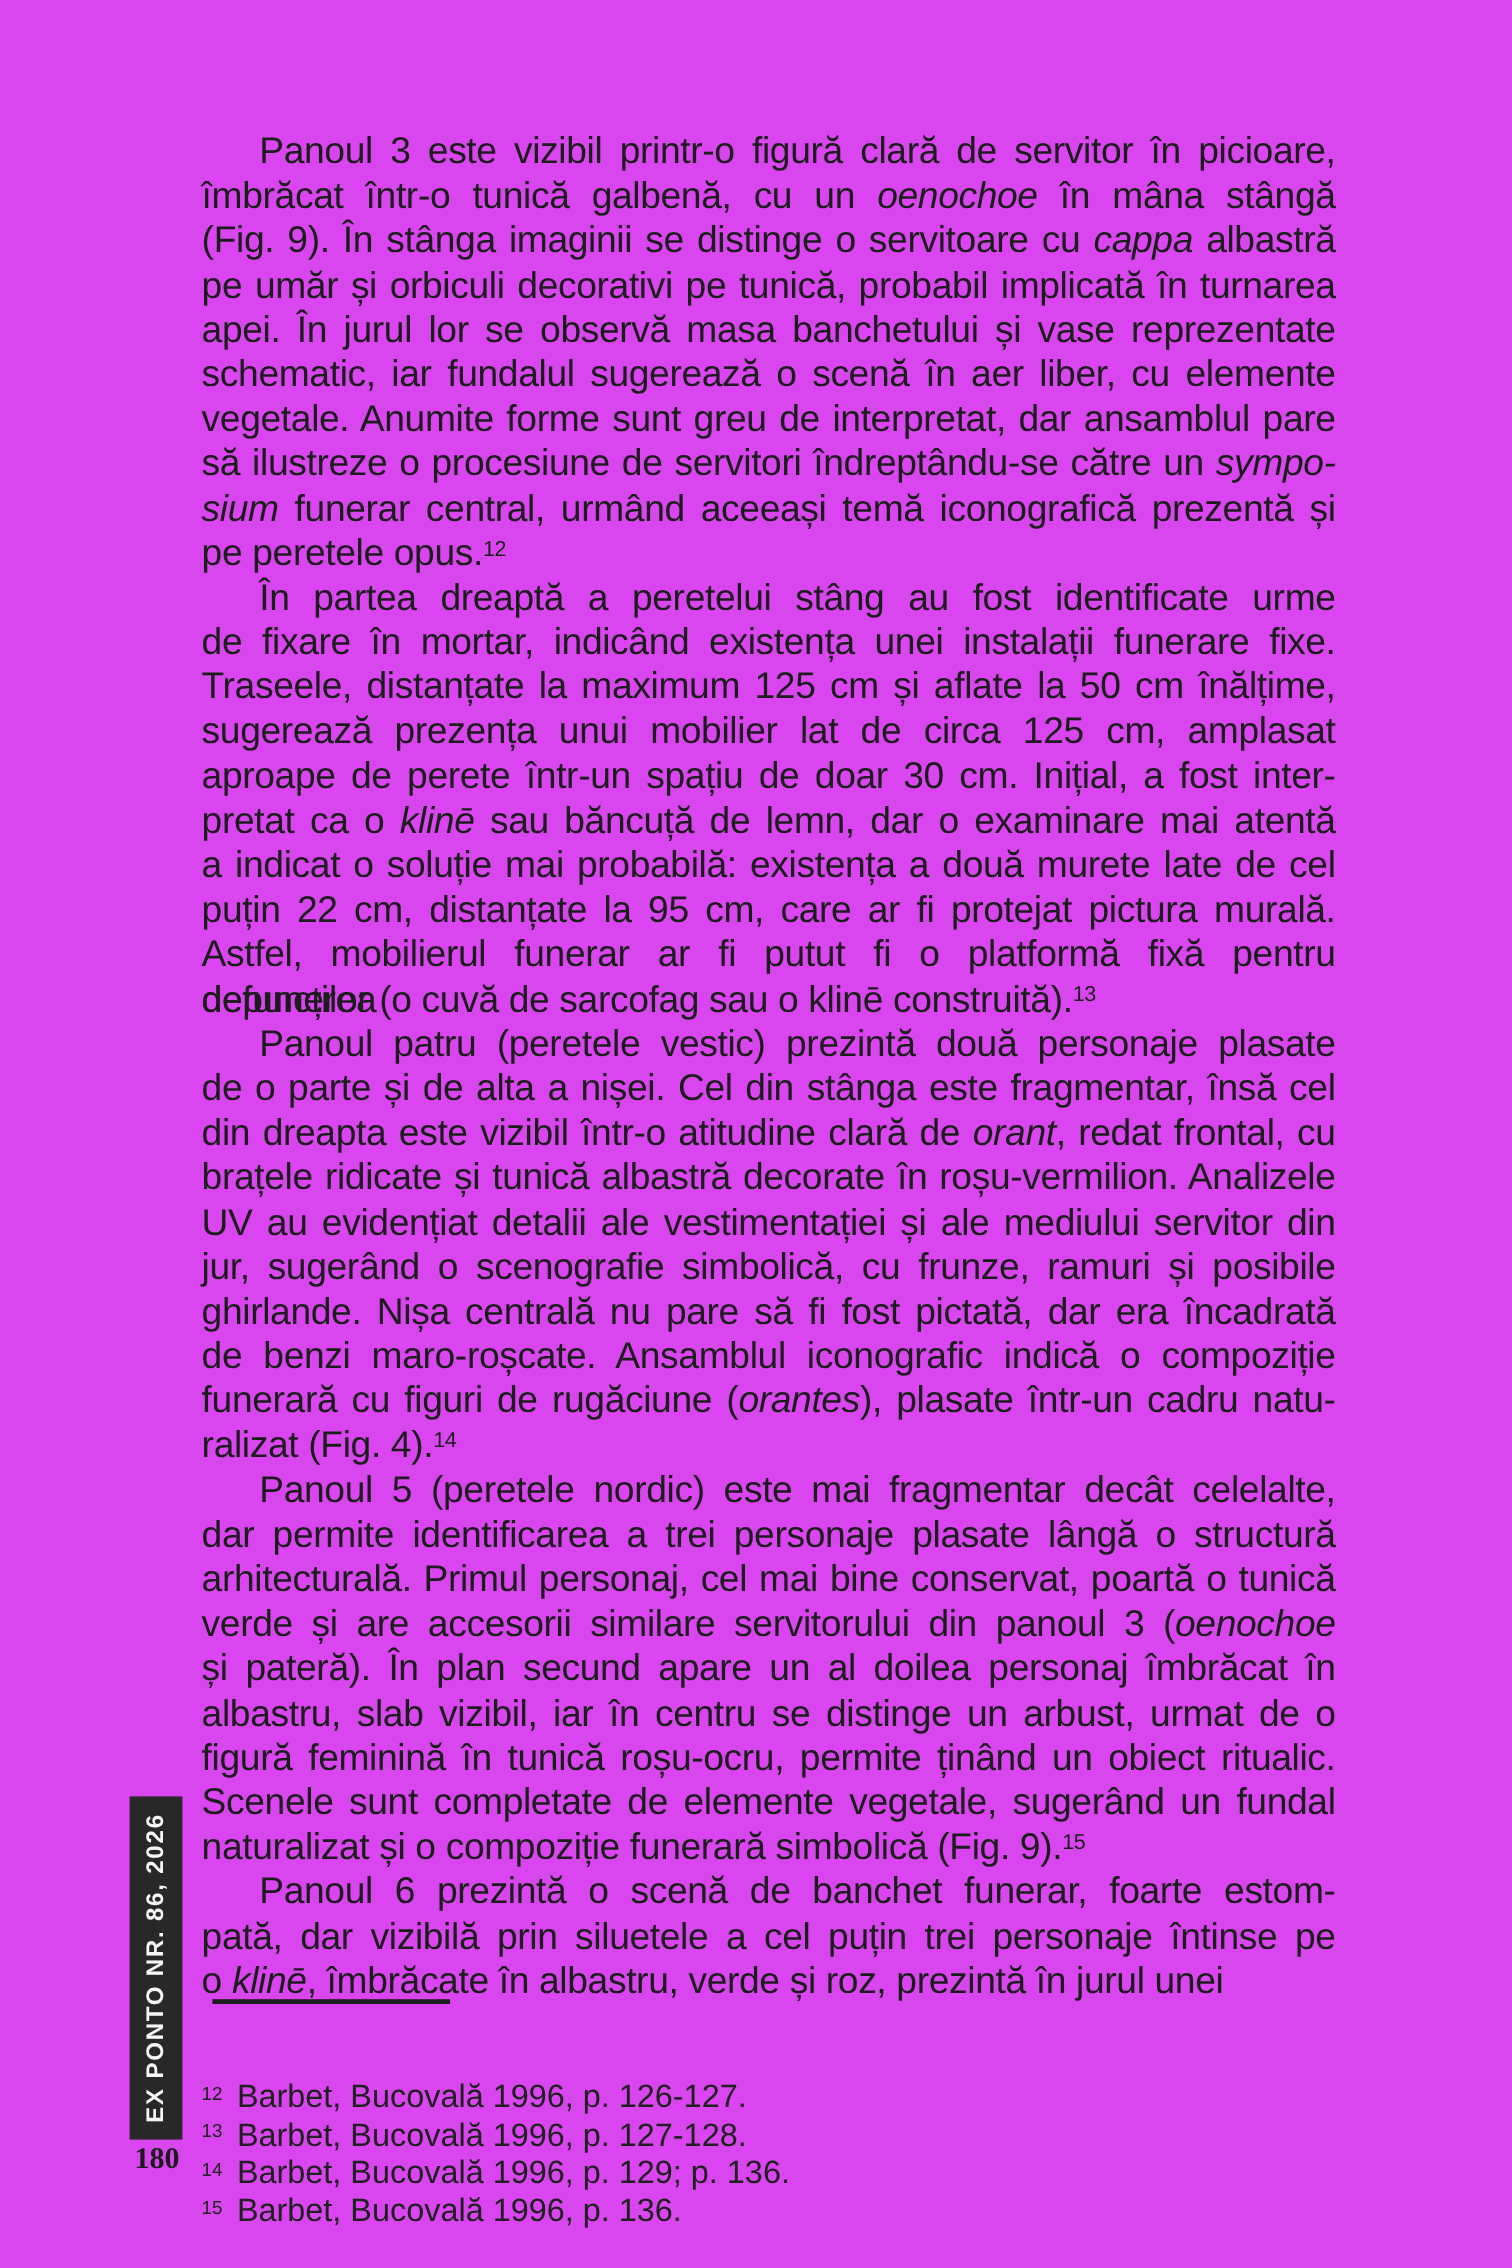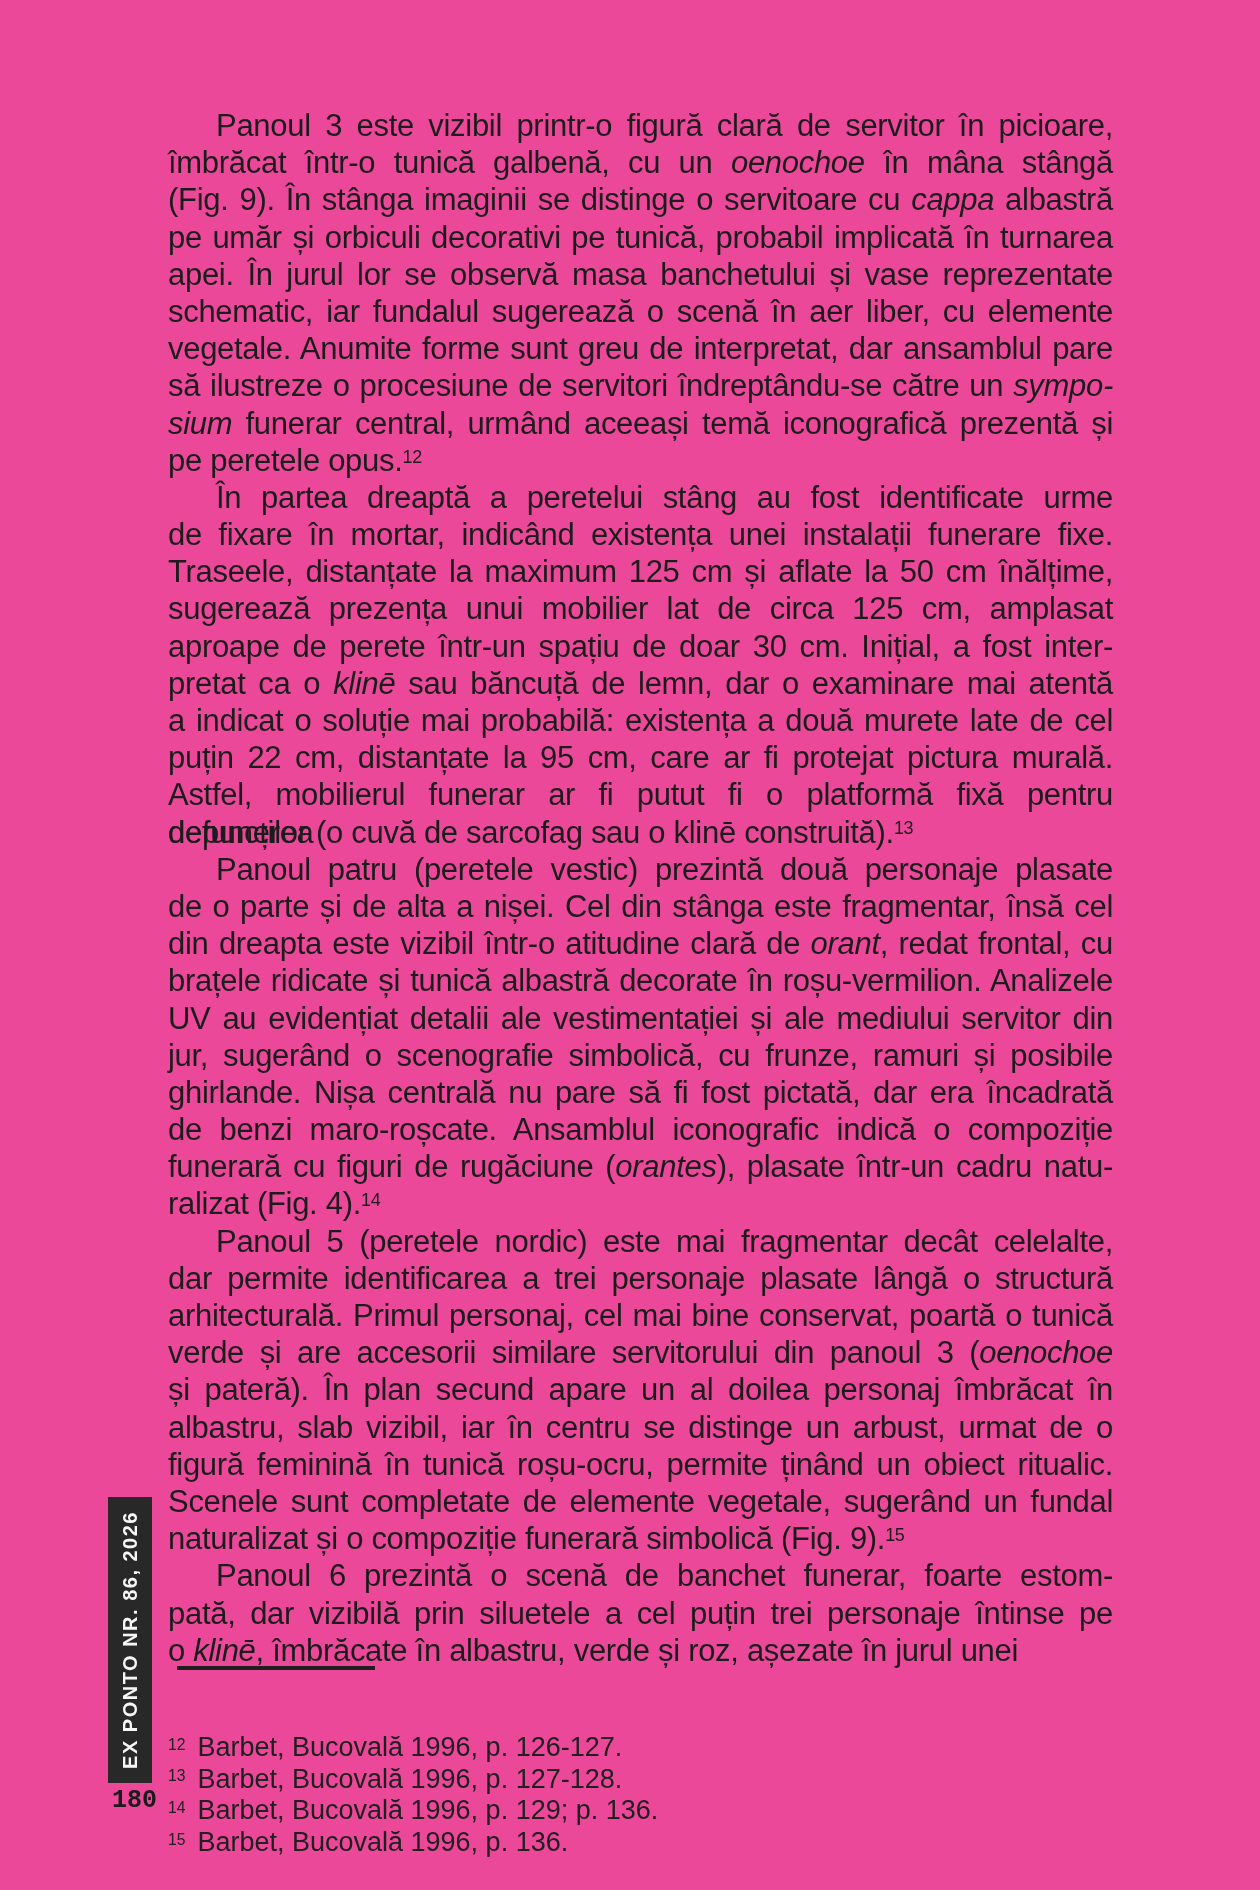--- a/index.html
+++ b/index.html
@@ -1,21 +1,21 @@
 <!DOCTYPE html>
 <html><head>
 <meta charset="utf-8">
 <style>
   html, body { margin: 0; padding: 0; }
   body { background: #ffffff; font-family: "Liberation Sans", sans-serif; }
   .page {
     position: relative;
     width: 1260px;
     height: 1890px;
-    background: #ec4899;
+    background: #d946ef;
     overflow: hidden;
     color: #1b1b1b;
   }
   .body-col {
     position: absolute;
     left: 168px;
     top: 107px;
     width: 945px;
     font-size: 31px;
     color: #1c1c1c;
@@ -75,21 +75,21 @@
     white-space: nowrap;
     color: #f6f6f6;
     font-weight: bold;
     font-size: 20px;
     letter-spacing: 1.5px;
   }
   .page-number {
     position: absolute;
     left: 112px;
     top: 1786px;
-    font-family: Liberation Mono, monospace;
+    font-family: Liberation Serif, serif;
     font-weight: bold;
     font-size: 25px;
     color: #1b1b1b;
   }
 </style>
 </head>
 <body>
 
 <div class="page">
   <div class="body-col">
@@ -136,21 +136,21 @@
         <div class="line"><span>verde și are accesorii similare servitorului din panoul 3 (</span><span class="it">oenochoe</span></div>
         <div class="line"><span>și pateră). În plan secund apare un al doilea personaj îmbrăcat în</span></div>
         <div class="line"><span>albastru, slab vizibil, iar în centru se distinge un arbust, urmat de o</span></div>
         <div class="line"><span>figură feminină în tunică roșu-ocru, permite ținând un obiect ritualic.</span></div>
         <div class="line"><span>Scenele sunt completate de elemente vegetale, sugerând un fundal</span></div>
         <div class="line last"><span>naturalizat și o compoziție funerară simbolică (Fig. 9).</span><sup>15</sup></div>
       </div>
       <div class="para">
         <div class="line indent"><span>Panoul 6 prezintă o scenă de banchet funerar, foarte estom-</span></div>
         <div class="line"><span>pată, dar vizibilă prin siluetele a cel puțin trei personaje întinse pe</span></div>
-        <div class="line last"><span>o </span><span class="it">klinē</span><span>, îmbrăcate în albastru, verde și roz, așezate în jurul unei</span></div>
+        <div class="line last"><span>o </span><span class="it">klinē</span><span>, îmbrăcate în albastru, verde și roz, prezintă în jurul unei</span></div>
       </div>
     </div>
   <div class="fn-rule"></div>
   <div class="footnotes">
       <div class="fn"><sup>12</sup><span>Barbet, Bucovală 1996, p. 126-127.</span></div>
       <div class="fn"><sup>13</sup><span>Barbet, Bucovală 1996, p. 127-128.</span></div>
       <div class="fn"><sup>14</sup><span>Barbet, Bucovală 1996, p. 129; p. 136.</span></div>
       <div class="fn"><sup>15</sup><span>Barbet, Bucovală 1996, p. 136.</span></div>
     </div>
   <div class="sidebar-bar">

